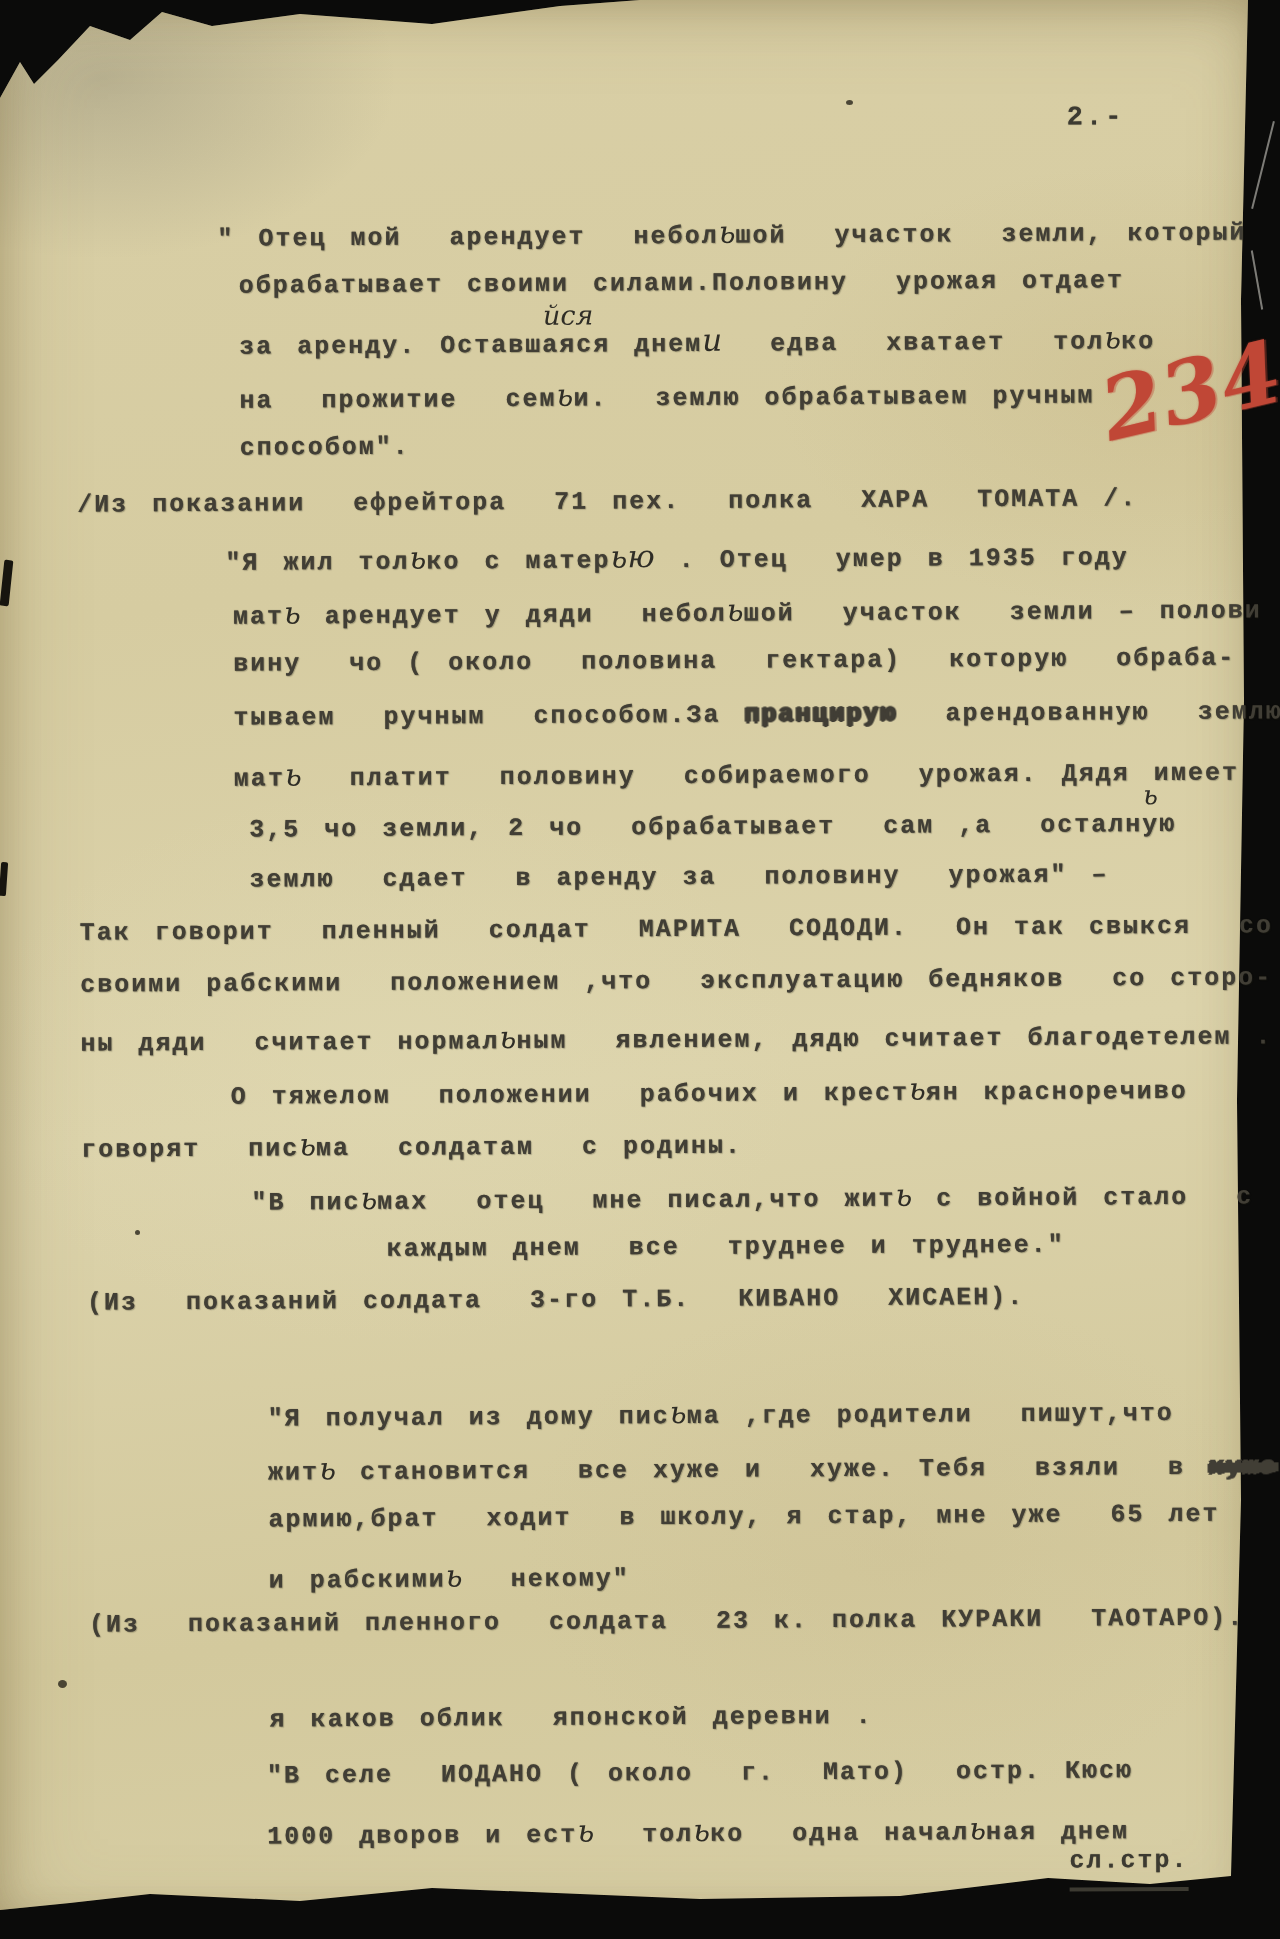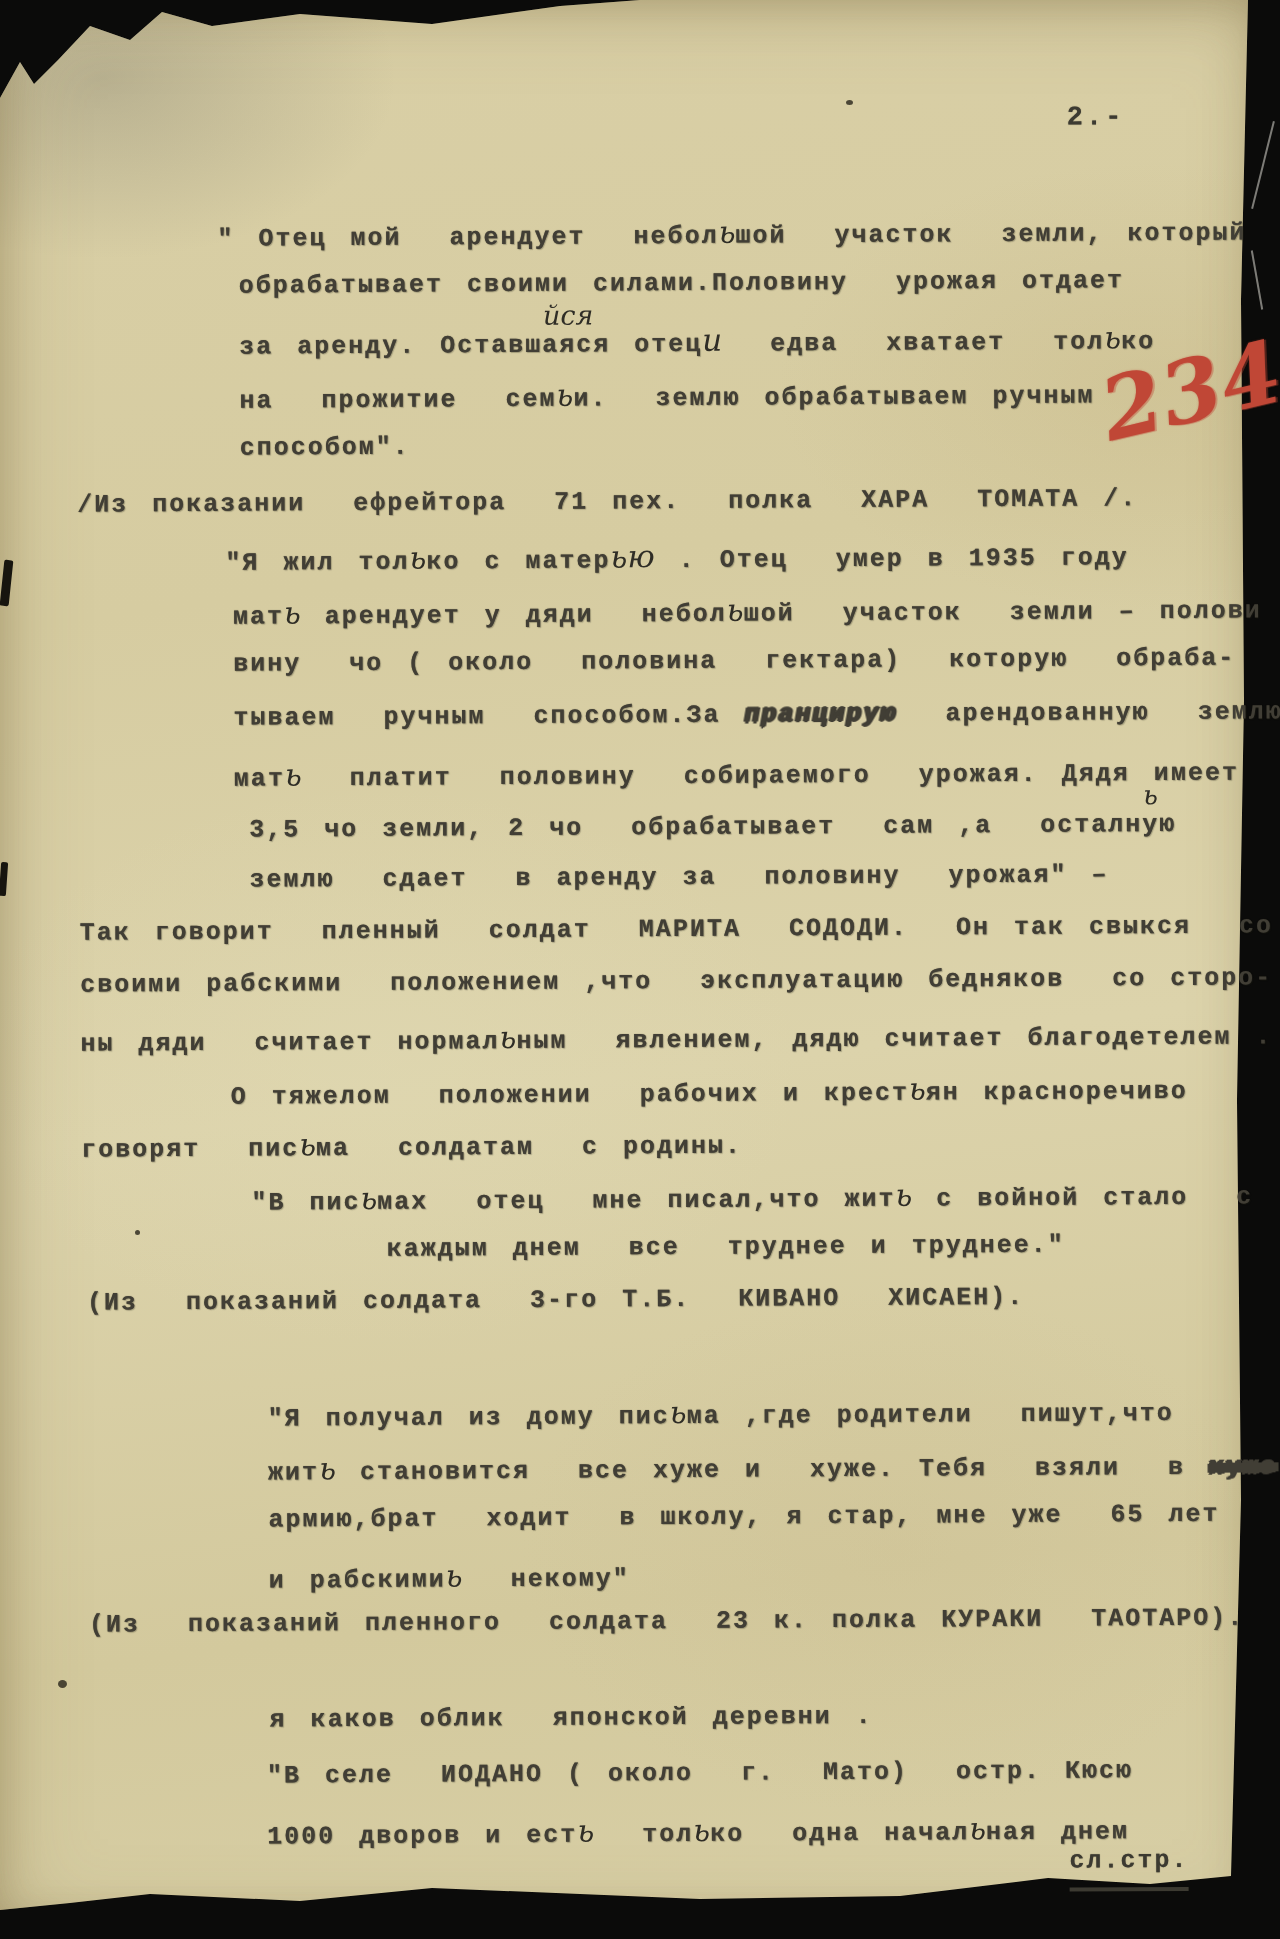--- a/index.html
+++ b/index.html
@@ -48,21 +48,20 @@
     text-shadow:0 0 1px rgba(40,38,28,.6),1px 1px 1px rgba(40,38,28,.25);
   }
   .hand{
     font-family:"DejaVu Serif",serif;font-style:italic;font-weight:500;
     font-size:31px;letter-spacing:0;color:#2f2d26;text-shadow:none;
   }
   .above{display:inline-block;width:0;transform:translate(-16px,-27px);font-size:27px;}
   .over{ 
     text-shadow:1.5px 0 0 #413e35,-1.5px 0 0 #413e35,0 1.5px 0 #413e35,0 -1px 0 rgba(65,62,53,.8);
     filter:blur(.4px);
-    font-style:italic;
   }
   .strike{ 
     text-decoration:line-through;text-decoration-thickness:9px;
     text-shadow:1.5px 0 0 #413e35,-1.5px 1px 0 #413e35;filter:blur(.4px);
   }
   .page-number{
     position:absolute;left:1072px;top:106px;
     font:bold 27px "Liberation Mono",monospace;letter-spacing:3px;color:#3c3a31;
     text-shadow:0 0 1px rgba(40,38,28,.6);
   }
@@ -95,21 +94,21 @@
 <div class="speck s3"></div>
 <div class="scratch sc1"></div>
 <div class="scratch sc2"></div>
 
 <div class="text-layer">
   <div class="page-number">2.-</div>
   <div class="red-mark">234</div>
   <div class="footer-next">сл.стр.</div>
 <div class="line" style="left: 222px; top: 218px;"><span>" Отец мой  арендует  небол</span><span class="hand">ь</span><span>шой  участок  земли, который</span></div>
     <div class="line" style="left: 243px; top: 272px;"><span>обрабатывает своими силами.Половину  урожая отдает</span></div>
-    <div class="line" style="left: 243px; top: 326px;"><span>за аренду. Оставша</span><span class="hand above">йся</span><span>яся отец</span><span class="hand">и</span><span>  едва  хватает  тол</span><span class="hand">ь</span><span>ко</span></div>
+    <div class="line" style="left: 243px; top: 326px;"><span>за аренду. Оставша</span><span class="hand above">йся</span><span>яся днем</span><span class="hand">и</span><span>  едва  хватает  тол</span><span class="hand">ь</span><span>ко</span></div>
     <div class="line" style="left: 243px; top: 380px;"><span>на  прожитие  сем</span><span class="hand">ь</span><span>и.  землю обрабатываем ручным</span></div>
     <div class="line" style="left: 243px; top: 434px;"><span>способом".</span></div>
     <div class="line" style="left: 80px; top: 490px;"><span>/Из показании  ефрейтора  71 пех.  полка  ХАРА  ТОМАТА /.</span></div>
     <div class="line" style="left: 228px; top: 542px;"><span>"Я жил тол</span><span class="hand">ь</span><span>ко с матер</span><span class="hand">ью</span><span> . Отец  умер в 1935 году</span></div>
     <div class="line" style="left: 235px; top: 596px;"><span>мат</span><span class="hand">ь</span><span> арендует у дяди  небол</span><span class="hand">ь</span><span>шой  участок  земли – полови</span></div>
     <div class="line" style="left: 235px; top: 650px;"><span>вину  чо ( около  половина  гектара)  которую  обраба-</span></div>
     <div class="line" style="left: 235px; top: 704px;"><span>тываем  ручным  способом.За </span><span class="over">пранцирую</span><span>  арендованную  землю</span></div>
     <div class="line" style="left: 235px; top: 758px;"><span>мат</span><span class="hand">ь</span><span>  платит  половину  собираемого  урожая. Дядя имеет</span></div>
     <div class="line" style="left: 250px; top: 812px;"><span>3,5 чо земли, 2 чо  обрабатывает  сам ,а  осталну</span><span class="hand above">ь</span><span>ю</span></div>
     <div class="line" style="left: 250px; top: 866px;"><span>землю  сдает  в аренду за  половину  урожая" –</span></div>

